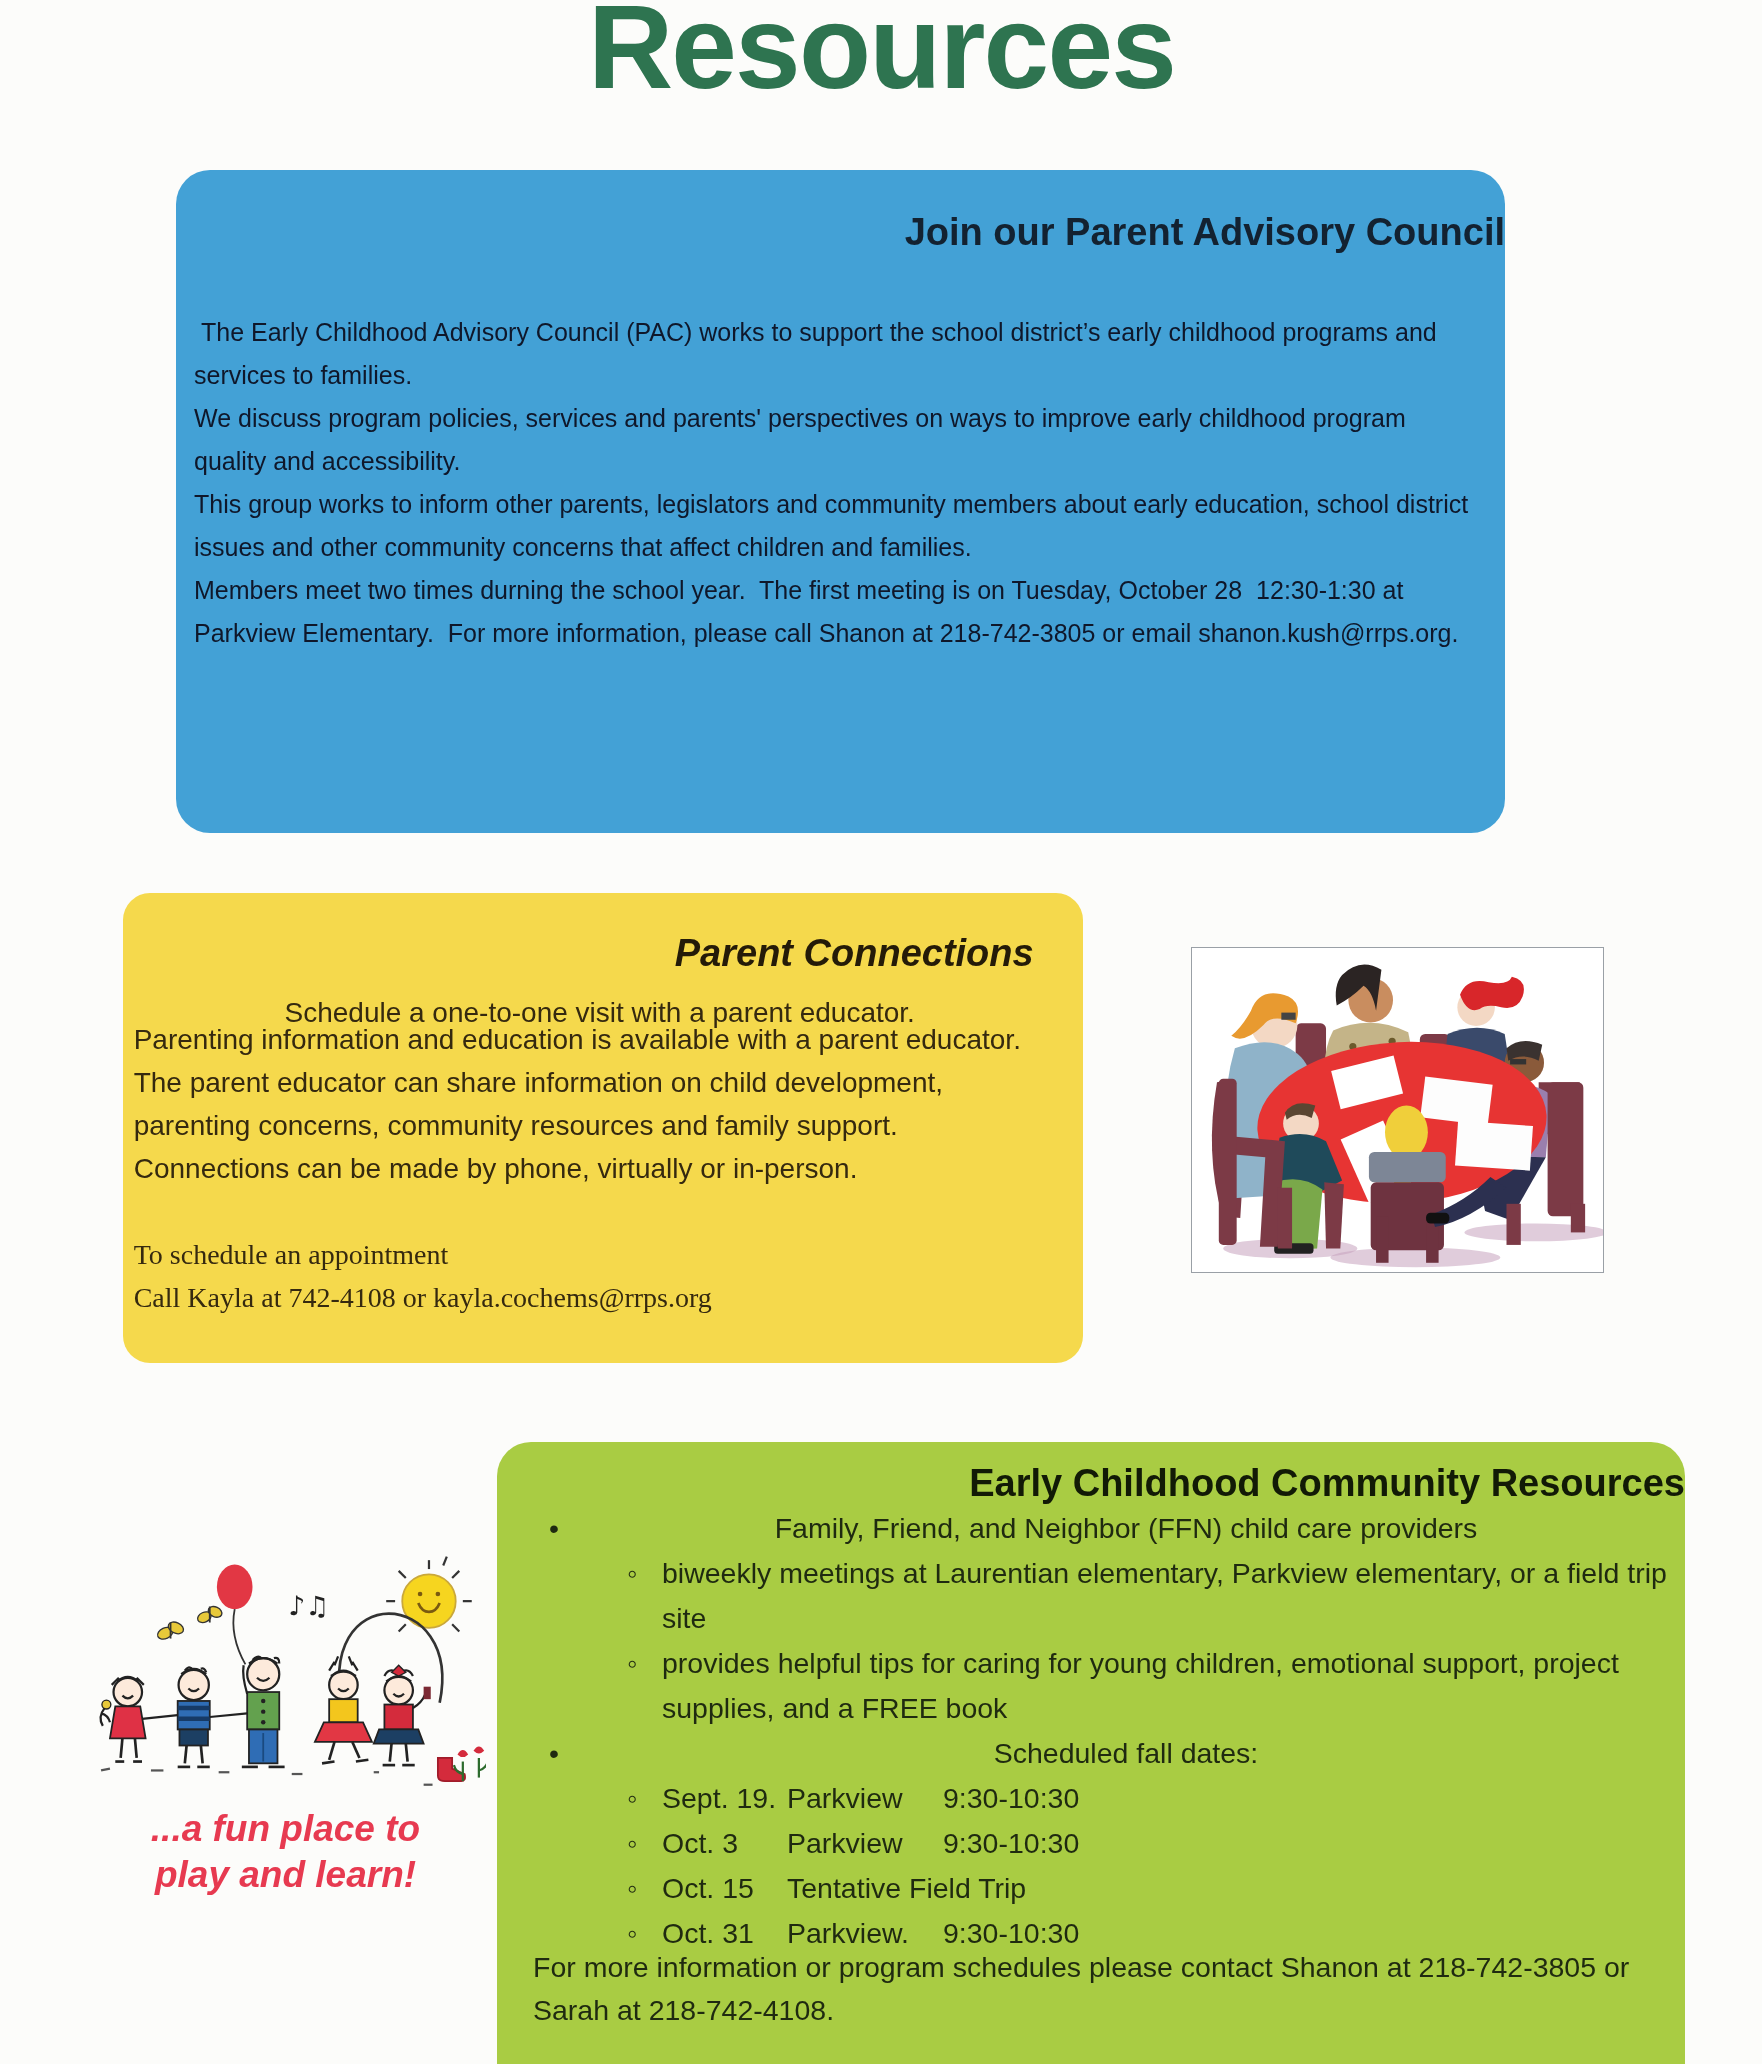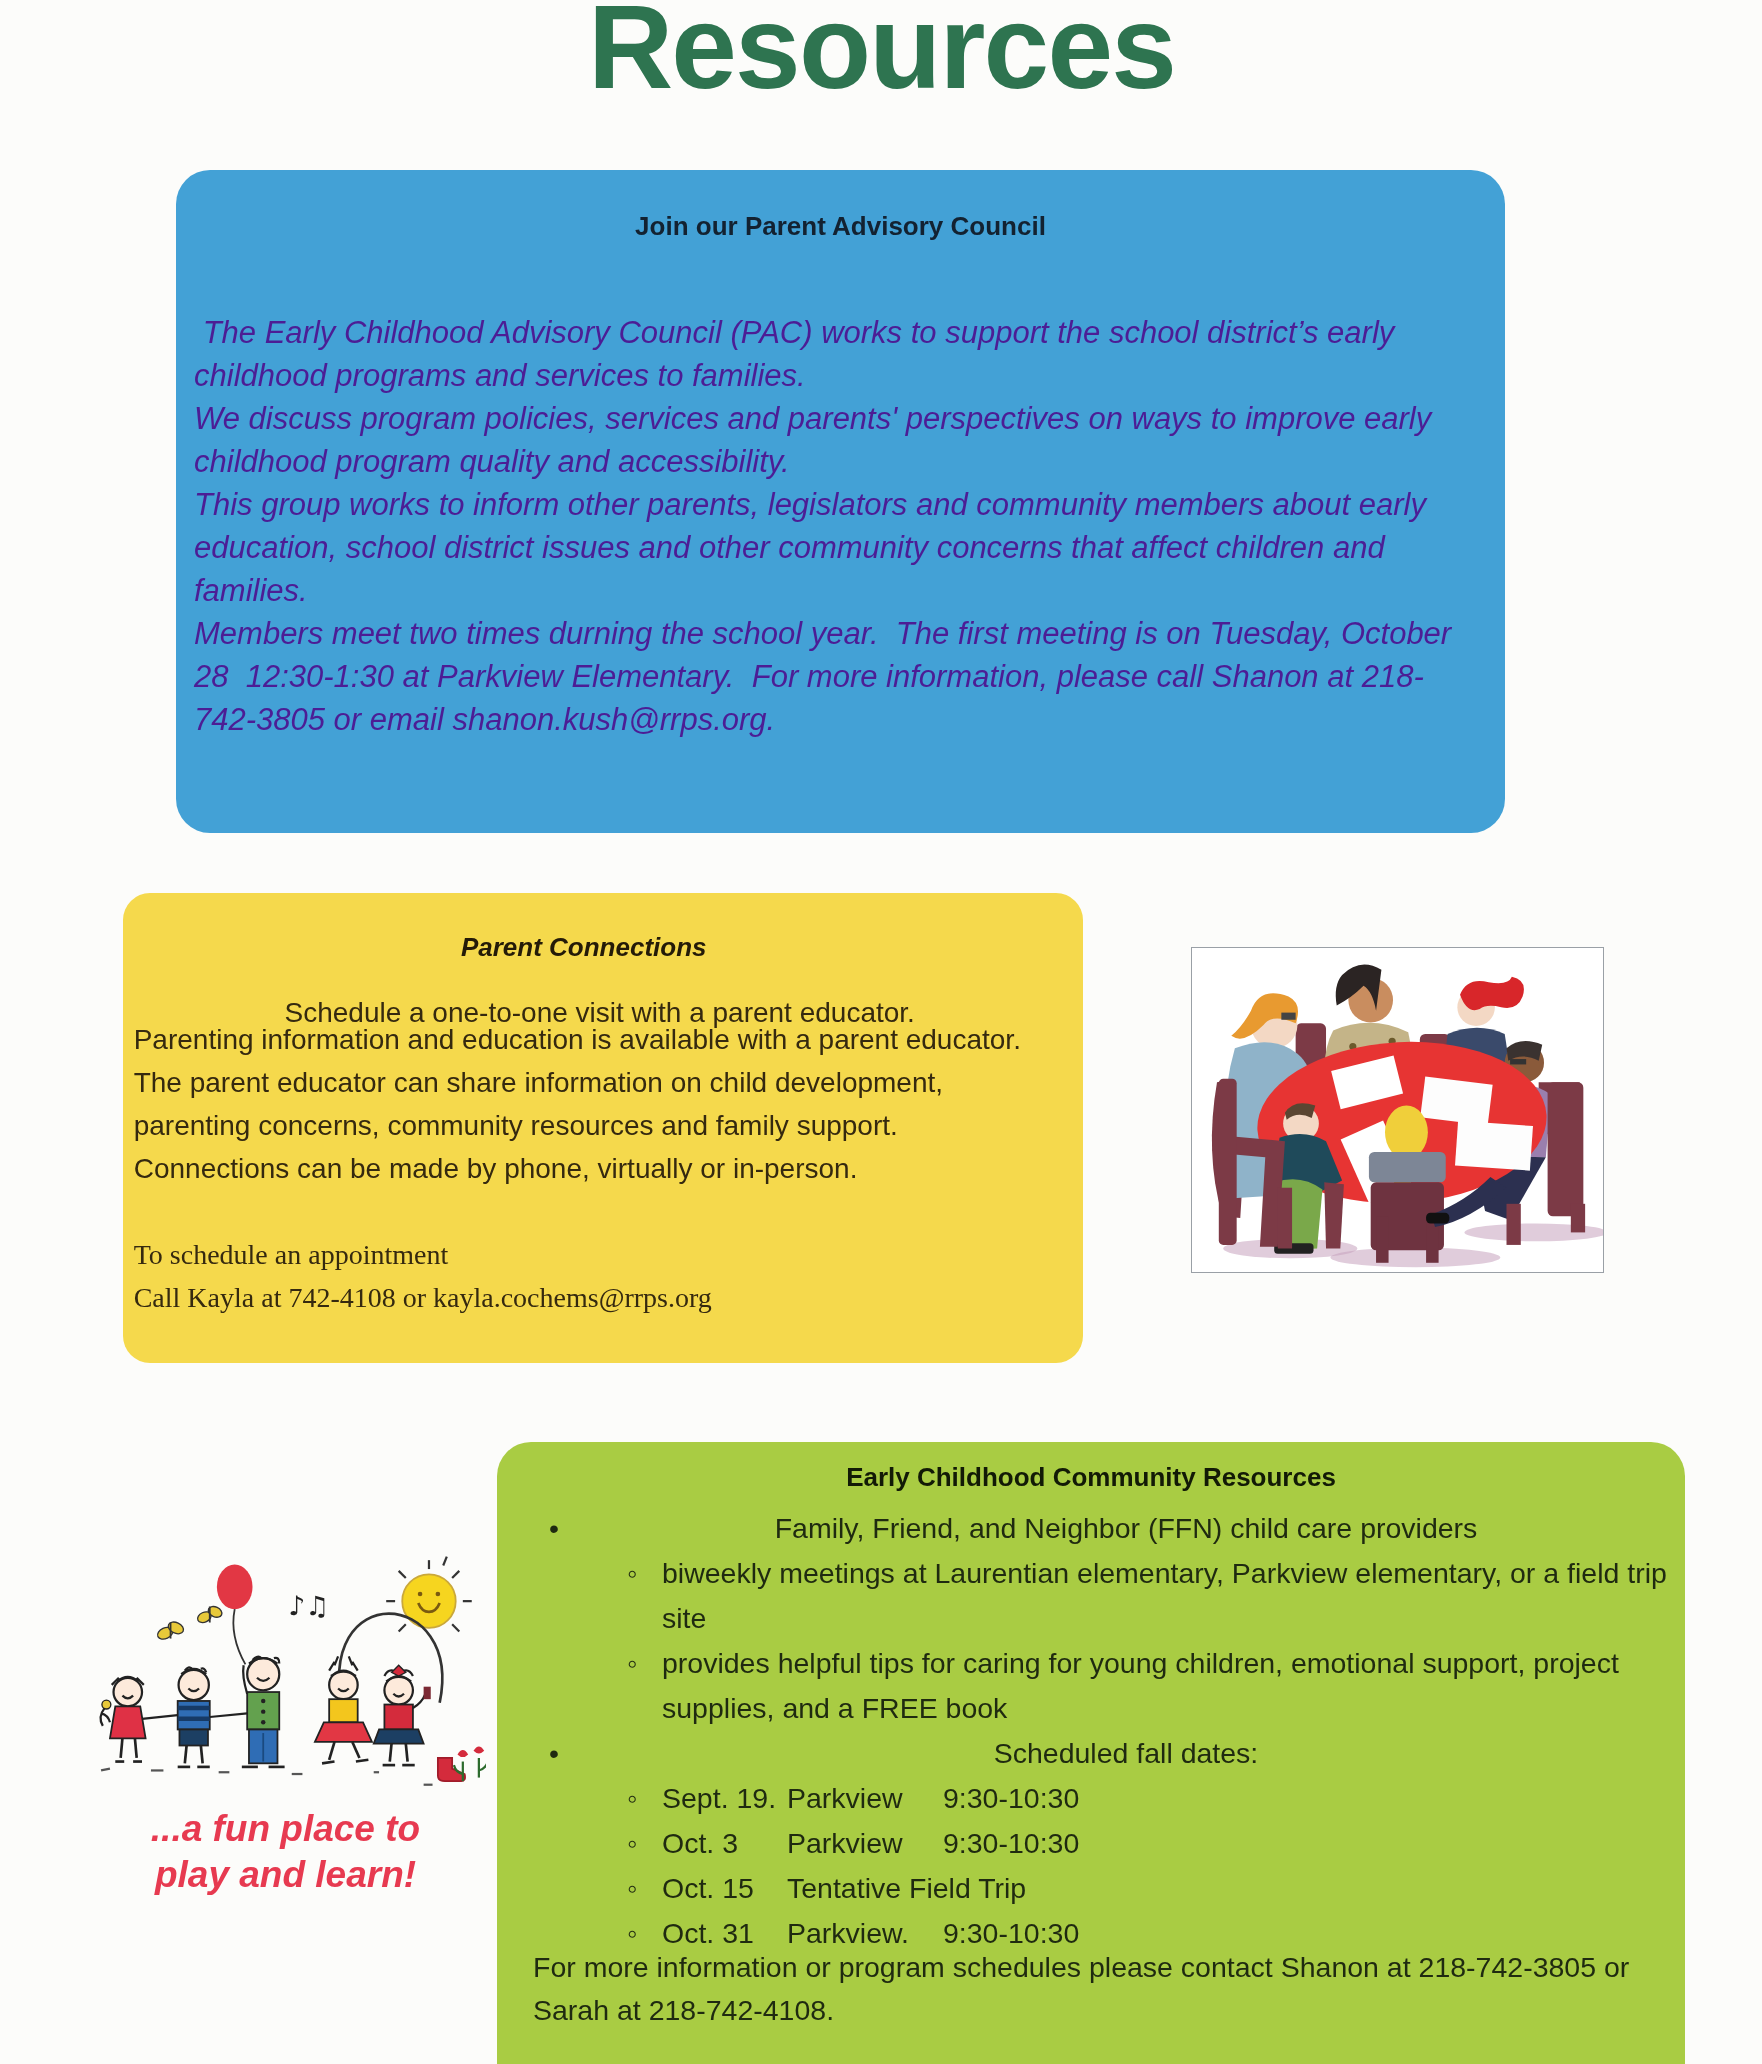--- a/index.html
+++ b/index.html
@@ -13,32 +13,32 @@
   .page-title{
     position:absolute;top:-12.5px;left:0;width:100%;
     text-align:center;
     font-size:118px;font-weight:700;line-height:1.0;
     color:#2e7450;letter-spacing:-1.8px;
     margin:0;
   }
   .box{position:absolute;box-sizing:border-box;}
   .box-heading{
     position:absolute;left:0;width:100%;
-    text-align:center;
-    font-size:26px;font-weight:700;margin:0;
+    text-align:right;
+    font-size:38px;font-weight:700;margin:0;
   }
   
   .pac-box{
     left:176px;top:170px;width:1329px;height:663px;
     background:#43a1d6;border-radius:34px;
   }
   .pac-box .box-heading{top:41px;color:#132231;}
   .pac-body{
     position:absolute;left:18px;top:141px;width:1290px;
-    font-size:31px;line-height:43px;color:#4c1d95;font-style:italic;
+    font-size:25px;line-height:43px;color:#0f172a;
   }
   .pac-body p{margin:0;white-space:pre-wrap;}
   
   .conn-box{
     left:123px;top:893px;width:960px;height:470px;
     background:#f5d94c;border-radius:27px;
   }
   .conn-box .box-heading{left:10.7px;width:900px;top:39px;color:#241b08;font-style:italic;}
   .conn-intro{
     position:absolute;left:10.7px;top:82px;width:900px;

